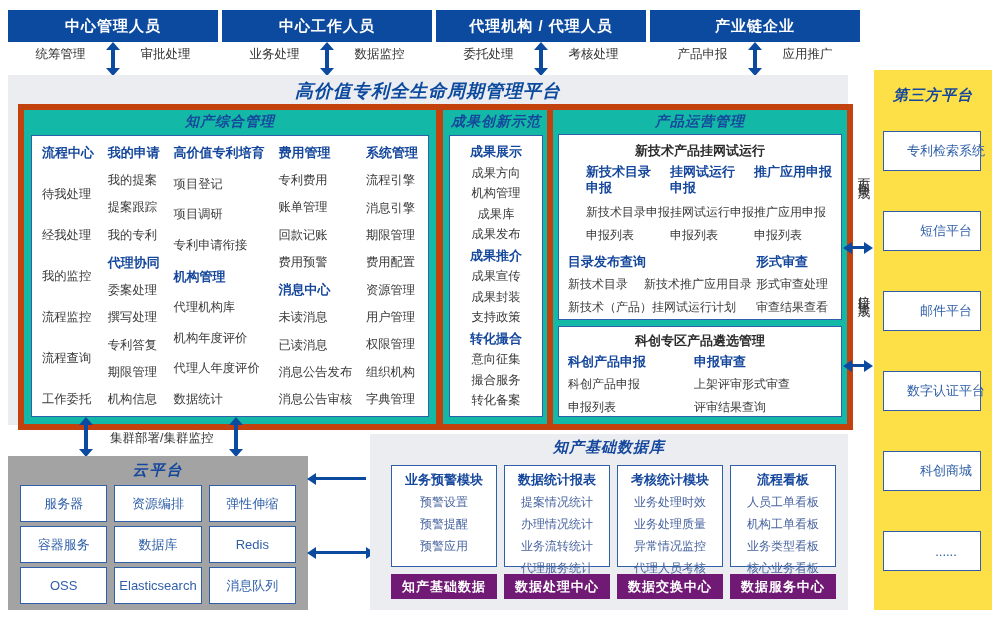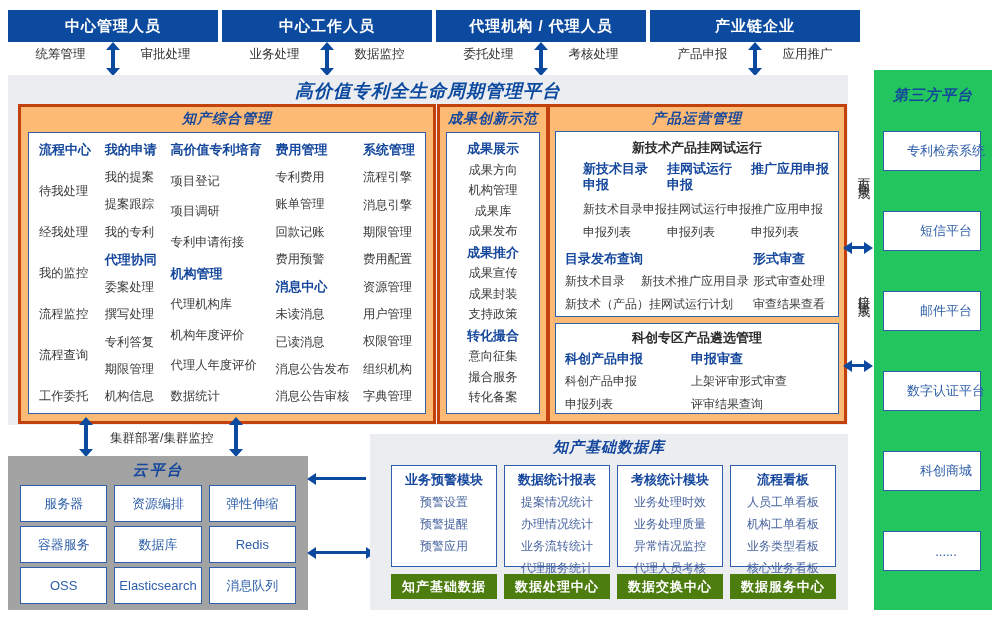--- a/index.html
+++ b/index.html
@@ -22,21 +22,21 @@
   .arrow-h{position:absolute;height:3px;background:#0b4a9e;}
   .arrow-h::before,.arrow-h::after{content:"";position:absolute;top:50%;transform:translateY(-50%);
      border-top:6px solid transparent;border-bottom:6px solid transparent;}
   .arrow-h::before{left:-9px;border-right:9px solid #0b4a9e;}
   .arrow-h::after{right:-9px;border-left:9px solid #0b4a9e;}
   .arrow-h.single::after{display:none;}
   
   #main-panel{position:absolute;left:8px;top:75px;width:840px;height:350px;background:#ecedf1;}
   #platform-title{position:absolute;top:4px;width:100%;text-align:center;
       font-size:18px;font-weight:bold;font-style:italic;color:#0b4a9e;letter-spacing:1px;}
-  .section{position:absolute;top:29px;background:#fdba74;border:3px solid #c2410c;}
+  .section{position:absolute;top:29px;background:#14b8a6;border:6px solid #c2410c;}
   #sec-ip{left:10px;width:412px;height:314px;}
   #sec-ach{left:429px;width:106px;height:314px;}
   #sec-prod{left:539px;width:294px;height:314px;}
   .section-title{height:23px;line-height:23px;text-align:center;font-weight:bold;font-style:italic;
       font-size:14px;color:#15479c;letter-spacing:1px;}
   .inner{position:absolute;border:1.5px solid #2e5fa8;background:#fff;box-sizing:border-box;}
   #ip-inner{left:7px;right:7px;top:25px;bottom:7px;display:flex;justify-content:space-between;padding:8px 10px;}
   .ip-col{display:flex;flex-direction:column;justify-content:space-between;}
   .cell{white-space:nowrap;}
   .cell.hdr{font-weight:bold;color:#15479c;font-size:13px;}
@@ -50,21 +50,21 @@
   .trial-cols{display:flex;justify-content:flex-end;margin-top:4px;}
   .trial-cols .hdr2{min-height:34px;max-width:72px;}
   .trial-cols .tcol:nth-of-type(3) .hdr2{max-width:none;}
   .titem{font-size:12px;color:#3a3a3a;margin-top:6px;white-space:nowrap;}
   .trial-bottom{display:flex;margin-top:10px;}
   .tb-catalog{width:188px;}
   .cat-line{font-size:12px;color:#3a3a3a;margin-top:6px;white-space:nowrap;display:flex;gap:16px;}
   .sel-cols{display:flex;margin-top:4px;}
   .sel-cols .scol:nth-of-type(1){width:126px;}
   
-  #sidebar{position:absolute;left:874px;top:70px;width:118px;height:540px;background:#22c55e;}
+  #sidebar{position:absolute;left:874px;top:70px;width:118px;height:540px;background:#fde047;}
   #sidebar-title{margin:0;padding-top:16px;text-align:center;font-weight:bold;font-style:italic;
       font-size:15px;color:#15479c;letter-spacing:1px;}
   #tp-boxes{position:absolute;top:61px;left:9px;width:98px;display:flex;flex-direction:column;gap:40px;}
   .tp-box{height:40px;border:1.5px solid #2e5fa8;background:#fff;color:#2e5fa8;font-size:13px;
       box-sizing:border-box;display:flex;align-items:center;justify-content:center;white-space:nowrap;padding-left:28px;}
   .int-label{position:absolute;writing-mode:vertical-rl;text-orientation:upright;
       font-size:12.5px;color:#333;letter-spacing:3px;}
   
   #cloud{position:absolute;left:8px;top:456px;width:300px;height:154px;background:#a3a3a3;}
   .panel-title{padding-top:5px;text-align:center;font-weight:bold;font-style:italic;
@@ -75,21 +75,21 @@
       box-sizing:border-box;display:flex;align-items:center;justify-content:center;white-space:nowrap;}
   
   #db{position:absolute;left:370px;top:434px;width:478px;height:176px;background:#ecedf1;}
   #db .panel-title{padding-top:4px;letter-spacing:1px;}
   #db-cols{position:absolute;left:21px;top:31px;display:flex;gap:7px;}
   .db-col{width:106px;display:flex;flex-direction:column;}
   .db-box{height:102px;border:1.5px solid #2e5fa8;background:#fff;box-sizing:border-box;
       text-align:center;padding-top:2px;}
   .db-hdr{font-weight:bold;font-size:13px;color:#15479c;margin-top:3px;}
   .db-item{font-size:12px;color:#47639f;margin-top:5px;white-space:nowrap;}
-  .db-footer{margin-top:7px;height:25px;background:#4d7c0f;color:#fff;font-weight:bold;font-size:13px;
+  .db-footer{margin-top:7px;height:25px;background:#701a75;color:#fff;font-weight:bold;font-size:13px;
       display:flex;align-items:center;justify-content:center;letter-spacing:1px;}
   #cluster-label{position:absolute;left:110px;top:430px;font-size:12.5px;color:#333;}
 </style>
 </head>
 <body>
 
 <div id="stage">
 
   <div id="actors">
 

